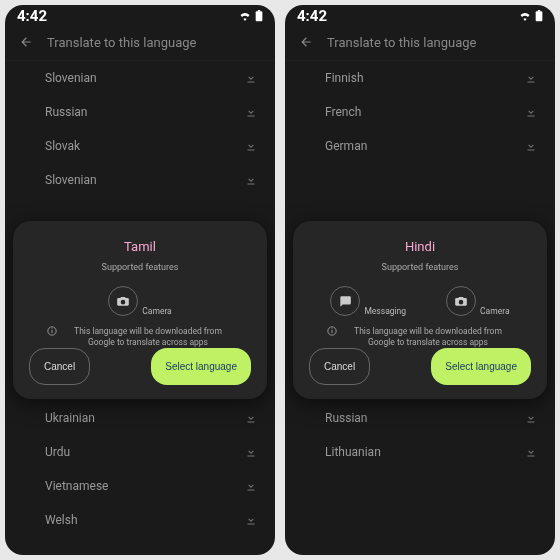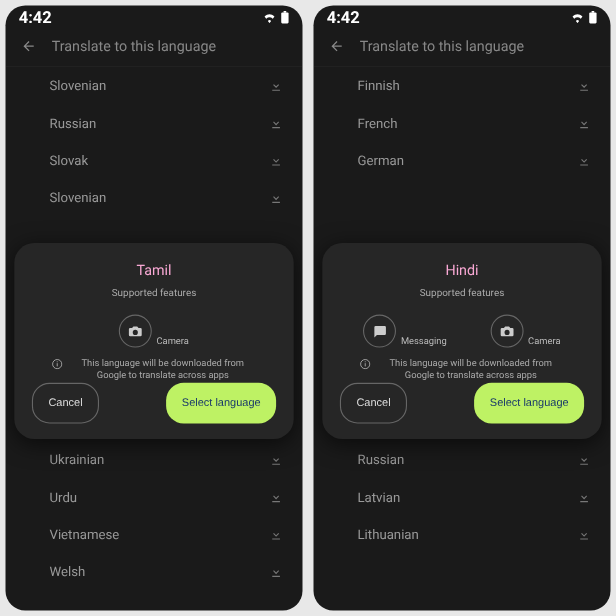--- a/index.html
+++ b/index.html
@@ -347,28 +347,20 @@
         <div class="item">
           <span>Italian</span>
           <span class="dl-icon">
             <svg width="12" height="12" viewBox="0 0 24 24">
               <path fill="#777" d="M12 3v10l4-4 1.4 1.4L12 16 6.6 10.4 8 9l4 4V3h0zM5 19h14v2H5z"></path>
             </svg>
           </span>
         </div>
         <div class="item">
           <span>Russian</span>
-          <span class="dl-icon">
-            <svg width="12" height="12" viewBox="0 0 24 24">
-              <path fill="#777" d="M12 3v10l4-4 1.4 1.4L12 16 6.6 10.4 8 9l4 4V3h0zM5 19h14v2H5z"></path>
-            </svg>
-          </span>
-        </div>
-        <div class="item">
-          <span>Latvian</span>
           <span class="dl-icon">
             <svg width="12" height="12" viewBox="0 0 24 24">
               <path fill="#777" d="M12 3v10l4-4 1.4 1.4L12 16 6.6 10.4 8 9l4 4V3h0zM5 19h14v2H5z"></path>
             </svg>
           </span>
         </div>
         <div class="item">
           <span>Lithuanian</span>
           <span class="dl-icon">
             <svg width="12" height="12" viewBox="0 0 24 24">

